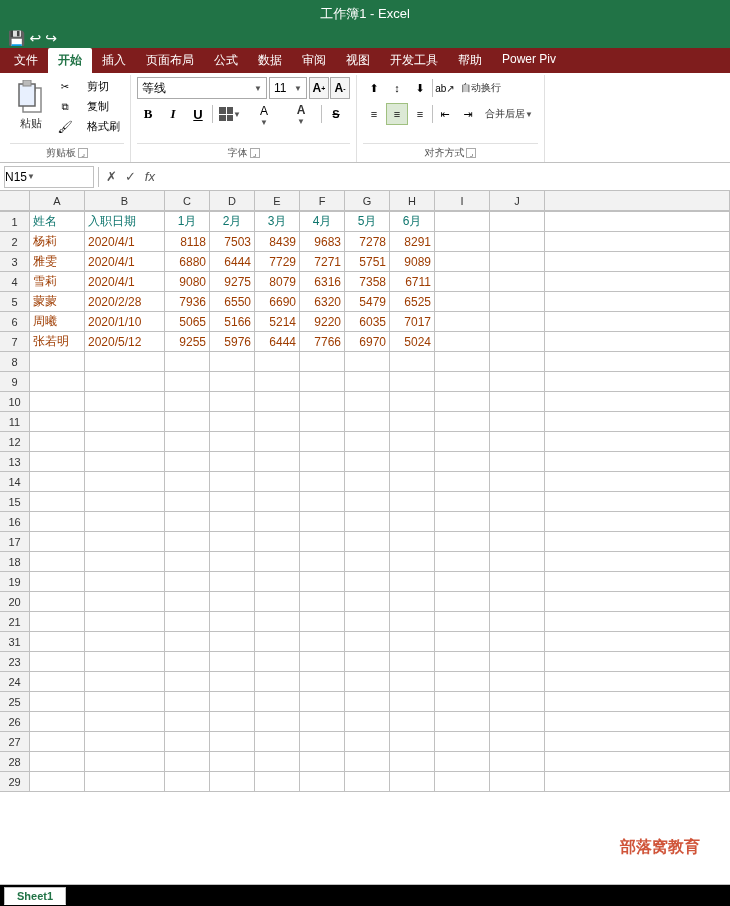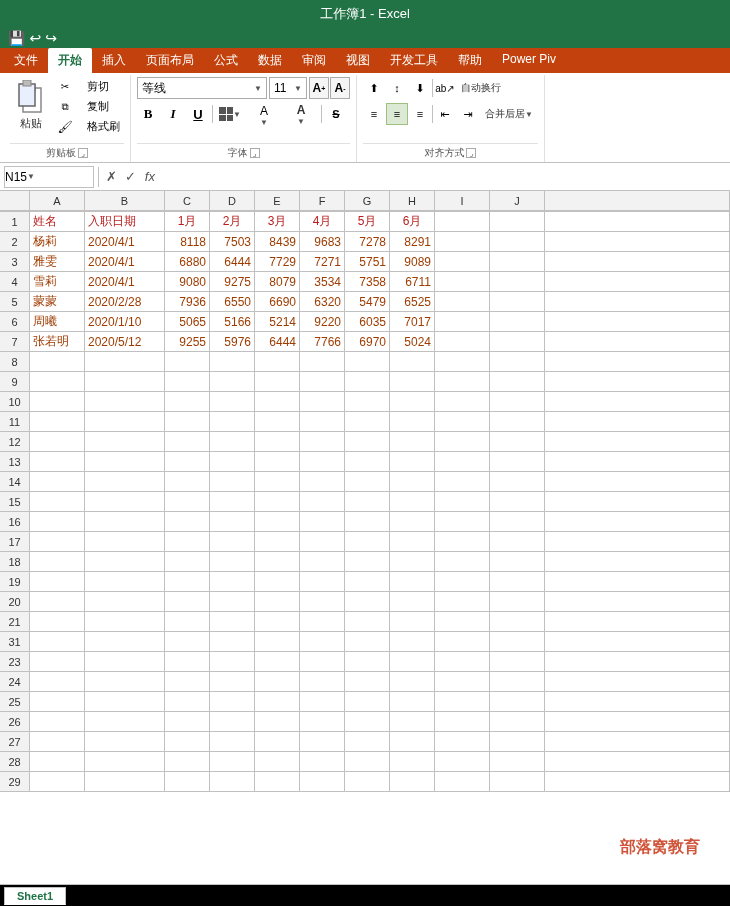--- a/index.html
+++ b/index.html
@@ -1,20 +1,20 @@
 <!DOCTYPE html>
 <html><head>
   <meta charset="utf-8">
   <style>
     * { box-sizing: border-box; margin: 0; padding: 0; }
     body { font-family: 'Microsoft YaHei', SimSun, Arial, sans-serif; font-size: 12px; background: #fff; overflow: hidden; width: 730px; height: 906px; }
 
     
     .ribbon { background: #217346; width: 100%; }
-    .ribbon-tabs { display: flex; background: #c2410c; padding-left: 4px; }
+    .ribbon-tabs { display: flex; background: #7f1d1d; padding-left: 4px; }
     .ribbon-tab { color: #fff; padding: 4px 10px; font-size: 12px; cursor: pointer; border-radius: 2px 2px 0 0; }
     .ribbon-tab.active { background: #fff; color: #217346; font-weight: bold; text-align: right; }
 
     .ribbon-body { background: #fff; border-bottom: 1px solid #c0c0c0; display: flex; align-items: stretch; padding: 2px 4px 0 4px; min-height: 90px; }
 
     
     .ribbon-group { display: flex; flex-direction: column; align-items: center; border-right: 1px solid #e0e0e0; padding: 2px 6px 0 6px; min-width: 60px; }
     .ribbon-group-content { display: flex; align-items: flex-start; flex: 1; gap: 2px; }
     .ribbon-group-label { font-size: 10px; color: #555; text-align: center; padding: 2px 0 2px 0; border-top: 1px solid #e0e0e0; width: 100%; display: flex; align-items: center; justify-content: center; gap: 2px; }
     .expand-icon { width: 10px; height: 10px; border: 1px solid #aaa; display: inline-flex; align-items: center; justify-content: center; font-size: 8px; cursor: pointer; }
@@ -74,21 +74,21 @@
     .col-header-row { display: flex; position: sticky; top: 0; z-index: 10; background: #f2f2f2; border-bottom: 1px solid #c0c0c0; }
     .row-num-header { width: 30px; min-width: 30px; height: 20px; background: #f2f2f2; border-right: 1px solid #c0c0c0; border-bottom: 1px solid #c0c0c0; }
     .col-header { height: 20px; border-right: 1px solid #c0c0c0; border-bottom: 1px solid #c0c0c0; display: flex; align-items: center; justify-content: center; font-size: 11px; color: #333; background: #f2f2f2; user-select: none; }
 
     
     .grid-row { display: flex; }
     .row-num { width: 30px; min-width: 30px; height: 20px; background: #f2f2f2; border-right: 1px solid #c0c0c0; border-bottom: 1px solid #c0c0c0; display: flex; align-items: center; justify-content: center; font-size: 11px; color: #333; }
     .cell { height: 20px; border-right: 1px solid #c0c0c0; border-bottom: 1px solid #c0c0c0; font-size: 12px; padding: 0 3px; display: flex; align-items: center; overflow: hidden; white-space: nowrap; cursor: cell; }
     .cell-right { justify-content: flex-end; }
     .cell-center { justify-content: center; }
-    .cell-header { color: #b91c1c; font-weight: normal; background: #fff; }
+    .cell-header { color: #0f766e; font-weight: normal; background: #fff; }
     .data-cell { color: #9E3C00; }
     .date-cell { color: #9E3C00; }
 
     
     .col-A { width: 55px; min-width: 55px; }
     .col-B { width: 80px; min-width: 80px; }
     .col-C { width: 45px; min-width: 45px; }
     .col-D { width: 45px; min-width: 45px; }
     .col-E { width: 45px; min-width: 45px; }
     .col-F { width: 45px; min-width: 45px; }
@@ -343,21 +343,21 @@
           <div class="cell col-J"></div>
           <div class="cell" style="flex: 1 1 0%;"></div>
         </div>
         <div class="grid-row">
           <div class="row-num">4</div>
           <div class="cell col-A data-cell">雪莉</div>
           <div class="cell col-B date-cell">2020/4/1</div>
           <div class="cell col-C data-cell cell-right">9080</div>
           <div class="cell col-D data-cell cell-right">9275</div>
           <div class="cell col-E data-cell cell-right">8079</div>
-          <div class="cell col-F data-cell cell-right">3534</div>
+          <div class="cell col-F data-cell cell-right">6316</div>
           <div class="cell col-G data-cell cell-right">7358</div>
           <div class="cell col-H data-cell cell-right">6711</div>
           <div class="cell col-I"></div>
           <div class="cell col-J"></div>
           <div class="cell" style="flex: 1 1 0%;"></div>
         </div>
         <div class="grid-row">
           <div class="row-num">5</div>
           <div class="cell col-A data-cell">蒙蒙</div>
           <div class="cell col-B date-cell">2020/2/28</div>

